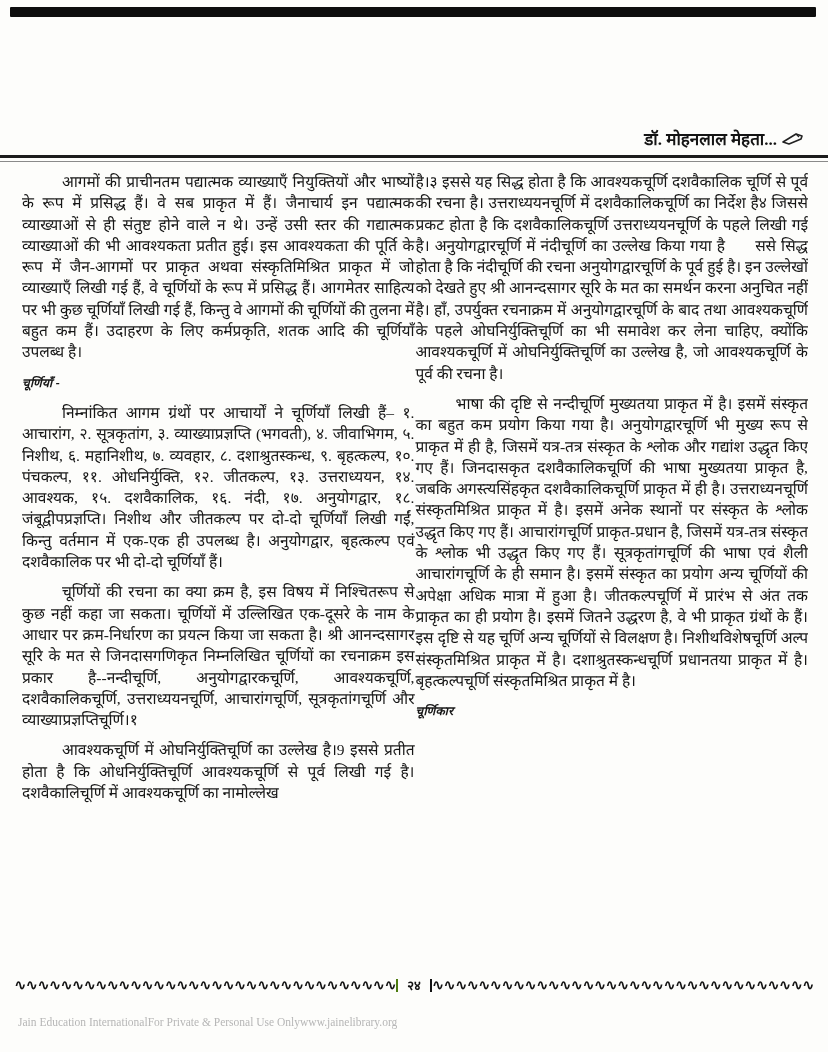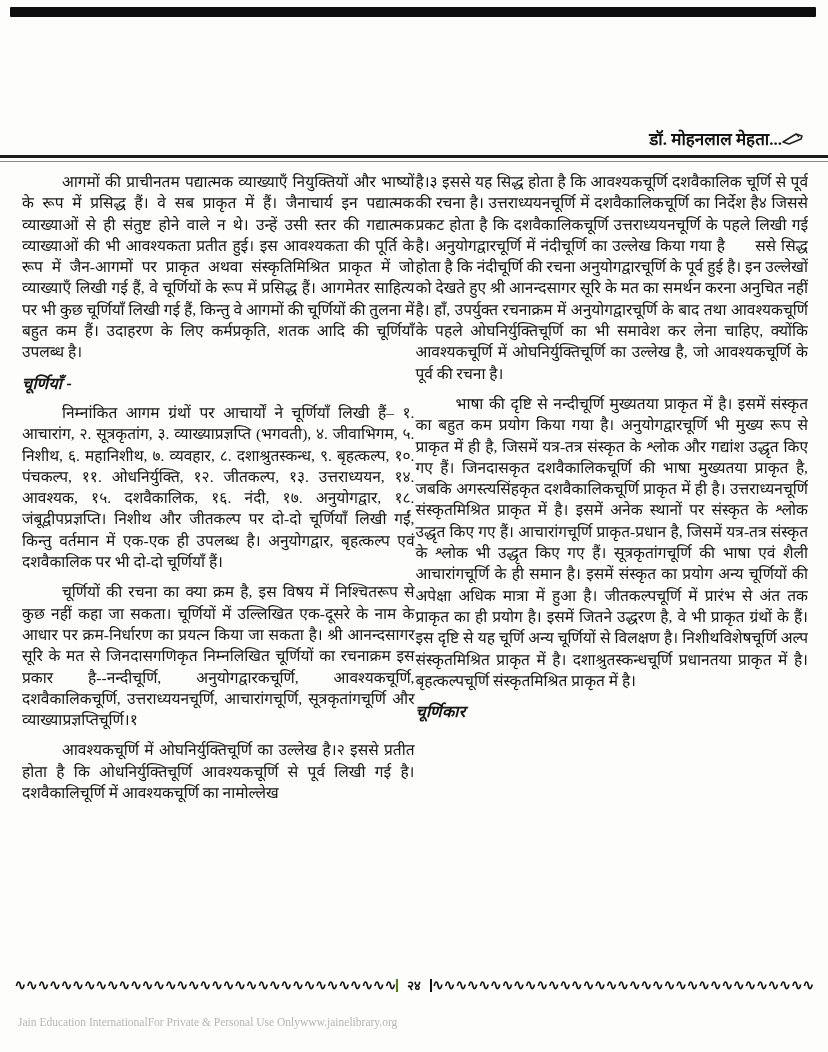--- a/index.html
+++ b/index.html
@@ -17,34 +17,34 @@
     background:#0e0e0e;border-radius:1px;
   }
   .title{
     position:absolute;top:62px;left:0;width:100%;
     text-align:center;font-size:31px;font-weight:bold;
     letter-spacing:.5px;color:#0f0f0f;
   }
   .byline{
     position:absolute;top:127px;right:24px;
     font-size:17px;font-weight:bold;color:#141414;
-    display:flex;align-items:center;
+    display:flex;align-items:center;gap:5px;
   }
   .byline .icon{display:inline-flex;align-items:center;}
   .rule-heavy{position:absolute;top:155px;left:0;width:100%;height:3px;background:#1c1c1c;}
   .rule-thin{position:absolute;top:161px;left:0;width:100%;height:1px;background:#8a8a8a;}
   .columns{
     position:absolute;top:171px;left:22px;right:20px;bottom:72px;
     display:flex;gap:1px;overflow:hidden;
   }
   .col{flex:1;text-align:justify;font-size:15.5px;line-height:21.3px;}
   .col p{margin:0 0 9px;text-indent:40px;}
   .col p.noindent{text-indent:0;}
   .col h3{
-    font-size:16px;font-weight:bold;font-style:italic;
+    font-size:12px;font-weight:bold;font-style:italic;
     margin:10px 0 8px;text-indent:0;letter-spacing:.3px;
   }
   .ornament{
     position:absolute;top:978px;left:14px;right:14px;height:15px;
     display:flex;align-items:center;color:#131313;
   }
   .orn-seg{
     flex:1;overflow:hidden;white-space:nowrap;
     font-family:"DejaVu Sans",sans-serif;
     font-weight:bold;font-size:15px;letter-spacing:-1px;line-height:15px;
@@ -80,21 +80,21 @@
 
   <div class="rule-heavy"></div>
   <div class="rule-thin"></div>
 
   <div class="columns">
     <div class="col">
       <p>आगमों की प्राचीनतम पद्यात्मक व्याख्याएँ नियुक्तियों और भाष्यों के रूप में प्रसिद्ध हैं। वे सब  प्राकृत में हैं। जैनाचार्य इन पद्यात्मक व्याख्याओं से ही संतुष्ट होने वाले न थे। उन्हें उसी स्तर की गद्यात्मक व्याख्याओं की भी आवश्यकता प्रतीत हुई। इस आवश्यकता की पूर्ति के रूप में जैन-आगमों पर प्राकृत अथवा संस्कृतिमिश्रित प्राकृत में जो व्याख्याएँ लिखी गई हैं, वे चूर्णियों के रूप में प्रसिद्ध हैं। आगमेतर साहित्य पर भी कुछ चूर्णियाँ लिखी गई हैं, किन्तु  वे आगमों की चूर्णियों की तुलना में बहुत कम हैं। उदाहरण के लिए कर्मप्रकृति, शतक आदि  की चूर्णियाँ उपलब्ध है।</p>
       <h3>चूर्णियाँ -</h3>
       <p>निम्नांकित आगम ग्रंथों पर आचार्यों ने चूर्णियाँ लिखी हैं– १. आचारांग, २. सूत्रकृतांग, ३.  व्याख्याप्रज्ञप्ति (भगवती), ४. जीवाभिगम, ५. निशीथ, ६. महानिशीथ, ७. व्यवहार, ८. दशाश्रुतस्कन्ध, ९. बृहत्कल्प, १०. पंचकल्प, ११. ओधनिर्युक्ति, १२. जीतकल्प, १३.  उत्तराध्ययन, १४. आवश्यक, १५. दशवैकालिक, १६. नंदी, १७. अनुयोगद्वार, १८. जंबूद्वीपप्रज्ञप्ति। निशीथ और जीतकल्प पर दो-दो चूर्णियाँ लिखी गईं, किन्तु वर्तमान में  एक-एक ही उपलब्ध है। अनुयोगद्वार, बृहत्कल्प एवं दशवैकालिक पर भी दो-दो चूर्णियाँ हैं।</p>
       <p>चूर्णियों की रचना का क्या क्रम है, इस विषय में निश्चितरूप से कुछ नहीं कहा जा  सकता। चूर्णियों में उल्लिखित एक-दूसरे के नाम के आधार पर क्रम-निर्धारण का प्रयत्न  किया जा सकता है। श्री आनन्दसागर सूरि के मत से जिनदासगणिकृत निम्नलिखित चूर्णियों का  रचनाक्रम इस प्रकार है--नन्दीचूर्णि, अनुयोगद्वारकचूर्णि, आवश्यकचूर्णि, दशवैकालिकचूर्णि, उत्तराध्ययनचूर्णि, आचारांगचूर्णि, सूत्रकृतांगचूर्णि और व्याख्याप्रज्ञप्तिचूर्णि।१</p>
-      <p>आवश्यकचूर्णि में ओघनिर्युक्तिचूर्णि का उल्लेख है।२ इससे प्रतीत होता है कि ओधनिर्युक्तिचूर्णि  आवश्यकचूर्णि से पूर्व लिखी गई है। दशवैकालिचूर्णि में आवश्यकचूर्णि का नामोल्लेख</p>
+      <p>आवश्यकचूर्णि में ओघनिर्युक्तिचूर्णि का उल्लेख है।9 इससे प्रतीत होता है कि ओधनिर्युक्तिचूर्णि  आवश्यकचूर्णि से पूर्व लिखी गई है। दशवैकालिचूर्णि में आवश्यकचूर्णि का नामोल्लेख</p>
     </div>
     <div class="col">
       <p class="noindent">है।३ इससे यह सिद्ध होता है कि आवश्यकचूर्णि दशवैकालिक चूर्णि से पूर्व की रचना है।  उत्तराध्ययनचूर्णि में दशवैकालिकचूर्णि का निर्देश है४ जिससे प्रकट होता है कि दशवैकालिकचूर्णि उत्तराध्ययनचूर्णि के पहले लिखी गई है। अनुयोगद्वारचूर्णि में नंदीचूर्णि का  उल्लेख किया गया है &nbsp;&nbsp;&nbsp;&nbsp; ससे सिद्ध होता है कि नंदीचूर्णि की रचना  अनुयोगद्वारचूर्णि के पूर्व हुई है। इन उल्लेखों को देखते हुए श्री आनन्दसागर सूरि के मत का समर्थन करना अनुचित नहीं है। हाँ, उपर्युक्त रचनाक्रम में अनुयोगद्वारचूर्णि के बाद तथा आवश्यकचूर्णि के पहले ओघनिर्युक्तिचूर्णि का भी समावेश कर लेना चाहिए, क्योंकि आवश्यकचूर्णि में ओघनिर्युक्तिचूर्णि का उल्लेख है, जो आवश्यकचूर्णि के पूर्व की रचना है।</p>
       <p>भाषा की दृष्टि से नन्दीचूर्णि मुख्यतया प्राकृत में है। इसमें संस्कृत का बहुत कम प्रयोग  किया गया है। अनुयोगद्वारचूर्णि भी मुख्य रूप से प्राकृत में ही है, जिसमें यत्र-तत्र संस्कृत  के श्लोक और गद्यांश उद्धृत किए गए हैं। जिनदासकृत दशवैकालिकचूर्णि की भाषा मुख्यतया  प्राकृत है, जबकि अगस्त्यसिंहकृत दशवैकालिकचूर्णि प्राकृत में ही है। उत्तराध्यनचूर्णि  संस्कृतमिश्रित प्राकृत में है। इसमें अनेक स्थानों पर संस्कृत के श्लोक उद्धृत किए गए हैं।  आचारांगचूर्णि प्राकृत-प्रधान है, जिसमें यत्र-तत्र संस्कृत के श्लोक भी उद्धृत किए गए हैं।  सूत्रकृतांगचूर्णि की भाषा एवं शैली आचारांगचूर्णि के ही समान है। इसमें संस्कृत का प्रयोग अन्य चूर्णियों की अपेक्षा अधिक मात्रा में हुआ है। जीतकल्पचूर्णि में प्रारंभ से अंत तक प्राकृत  का ही प्रयोग है। इसमें जितने उद्धरण है, वे भी प्राकृत ग्रंथों के हैं। इस दृष्टि से यह चूर्णि अन्य चूर्णियों से विलक्षण है। निशीथविशेषचूर्णि अल्प संस्कृतमिश्रित प्राकृत में है।  दशाश्रुतस्कन्धचूर्णि प्रधानतया प्राकृत में है। बृहत्कल्पचूर्णि संस्कृतमिश्रित प्राकृत में है।</p>
       <h3>चूर्णिकार</h3>
     </div>
   </div>
 
   <div class="ornament">
     <span class="orn-seg">∿∿∿∿∿∿∿∿∿∿∿∿∿∿∿∿∿∿∿∿∿∿∿∿∿∿∿∿∿∿∿∿∿∿∿∿∿∿∿∿∿∿∿∿∿∿∿∿∿∿∿∿∿∿∿∿∿∿∿∿∿∿∿∿∿∿∿∿∿∿∿∿∿∿∿∿∿∿∿∿</span>

